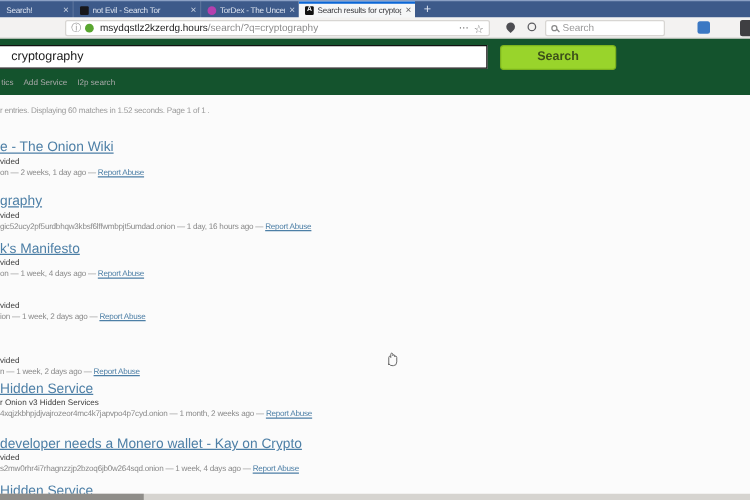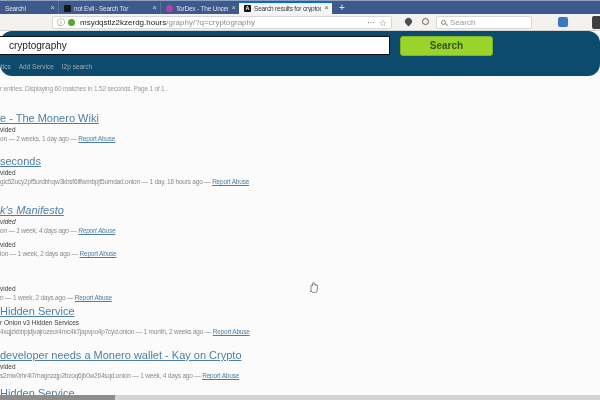--- a/index.html
+++ b/index.html
@@ -35,21 +35,21 @@
   #ic-drop{left:405px;width:7px;height:7px;background:#4d4d52;border-radius:50% 50% 50% 0;transform:rotate(-45deg);}
   #ic-circ{left:422px;width:7px;height:7px;border:1.5px solid #5c5c60;border-radius:50%;background:transparent;}
   #toolsearch{position:absolute;left:436px;top:2px;width:96px;height:13px;background:#fff;border:1px solid #d8d6d3;border-radius:2px;display:flex;align-items:center;padding:0 4px;}
   .mag{width:5px;height:5px;border:1px solid #888;border-radius:50%;position:relative;flex:none;margin-right:4px;}
   .mag::after{content:"";position:absolute;width:3px;height:1px;background:#888;transform:rotate(45deg);right:-3px;bottom:-1px;}
   #toolsearch .ph{font-size:8px;color:#9a9a9a;}
   #ext-blue{position:absolute;left:558px;top:3px;width:10px;height:10px;background:#3b78c3;border-radius:2px;color:#fff;font-size:7px;text-align:center;line-height:10px;}
   #edge-dark{position:absolute;left:592px;top:2px;width:10px;height:13px;background:#3f3f42;border-radius:2px 0 0 2px;}
 
   
-  #pagehead{position:absolute;left:0;top:31px;width:600px;height:45px;background:#0c4a6e;border-radius:12px;}
+  #pagehead{position:absolute;left:0;top:31px;width:600px;height:45px;background:#14532d;}
   #q-input{position:absolute;left:-18px;top:5px;width:408px;height:19px;background:#fff;border:1px solid #111;padding:0 6px 0 26px;font-size:10px;color:#1a1a1a;}
   #q-btn{position:absolute;left:400px;top:5px;width:93px;height:20px;background:#99d42b;border:1px solid #7db31e;border-radius:3px;font-size:10px;font-weight:bold;color:#3c501a;text-align:center;line-height:18px;}
   #head-links{position:absolute;left:1px;top:32px;display:flex;gap:8px;}
   #head-links a{font-size:6.5px;color:#a9a9a9;text-decoration:none;white-space:nowrap;}
 
   
   #summary{position:absolute;left:0;top:85px;font-size:6.5px;letter-spacing:-.2px;color:#9a9a9a;white-space:nowrap;}
   .result{position:absolute;left:0;width:600px;height:34px;}
   .r-title{display:block;position:absolute;left:0;top:0;font-size:11px;color:#4d7fa6;text-decoration:underline;white-space:nowrap;}
   .r-desc{position:absolute;left:0;top:14px;font-size:6.5px;color:#3c3c3c;white-space:nowrap;}
@@ -88,21 +88,21 @@
       <span class="t-title">Search results for cryptography –</span>
       <span class="t-close">×</span>
     </div>
     <div id="newtab">+</div>
   </div>
 
   <div id="navbar">
     <div id="urlbar">
       <span class="u-info">ⓘ</span>
       <span class="u-onion"></span>
-      <span id="urltext"><span class="dom">msydqstlz2kzerdg.hours</span><span class="path">/graphy/?q=cryptography</span></span>
+      <span id="urltext"><span class="dom">msydqstlz2kzerdg.hours</span><span class="path">/search/?q=cryptography</span></span>
       <span class="u-dots">⋯</span>
       <span class="u-star">☆</span>
     </div>
     <span id="ic-drop" class="tool-ic"></span>
     <span id="ic-circ" class="tool-ic"></span>
     <div id="toolsearch">
       <span class="mag"></span>
       <span class="ph">Search</span>
     </div>
     <div id="ext-blue"></div>
@@ -115,30 +115,30 @@
     <div id="head-links">
       <a href="#">tics</a>
       <a href="#">Add Service</a>
       <a href="#">I2p search</a>
     </div>
   </div>
 
   <div id="summary">r entries. Displaying 60 matches in 1.52 seconds. Page 1 of 1 .</div>
   <div id="results">
       <div class="result" style="top: 112px;">
-    <a href="#" class="r-title">e - The Monero Wiki</a>
+    <a href="#" class="r-title">e - The Onion Wiki</a>
     <div class="r-desc">vided</div>
     <div class="r-meta"><span>on — 2 weeks, 1 day ago — </span><a href="#" class="r-report">Report Abuse</a></div>
   </div>
       <div class="result" style="top: 155px;">
-    <a href="#" class="r-title">seconds</a>
+    <a href="#" class="r-title">graphy</a>
     <div class="r-desc">vided</div>
     <div class="r-meta"><span>gic52ucy2pf5urdbhqw3kbsf6lffwmbpjt5umdad.onion — 1 day, 16 hours ago — </span><a href="#" class="r-report">Report Abuse</a></div>
   </div>
-      <div class="result" style="top: 204px; font-style: italic;">
+      <div class="result" style="top: 193px;">
     <a href="#" class="r-title">k's Manifesto</a>
     <div class="r-desc">vided</div>
     <div class="r-meta"><span>on — 1 week, 4 days ago — </span><a href="#" class="r-report">Report Abuse</a></div>
   </div>
       <div class="result" style="top: 227px;">
 
     <div class="r-desc">vided</div>
     <div class="r-meta"><span>ion — 1 week, 2 days ago — </span><a href="#" class="r-report">Report Abuse</a></div>
   </div>
       <div class="result" style="top: 271px;">

